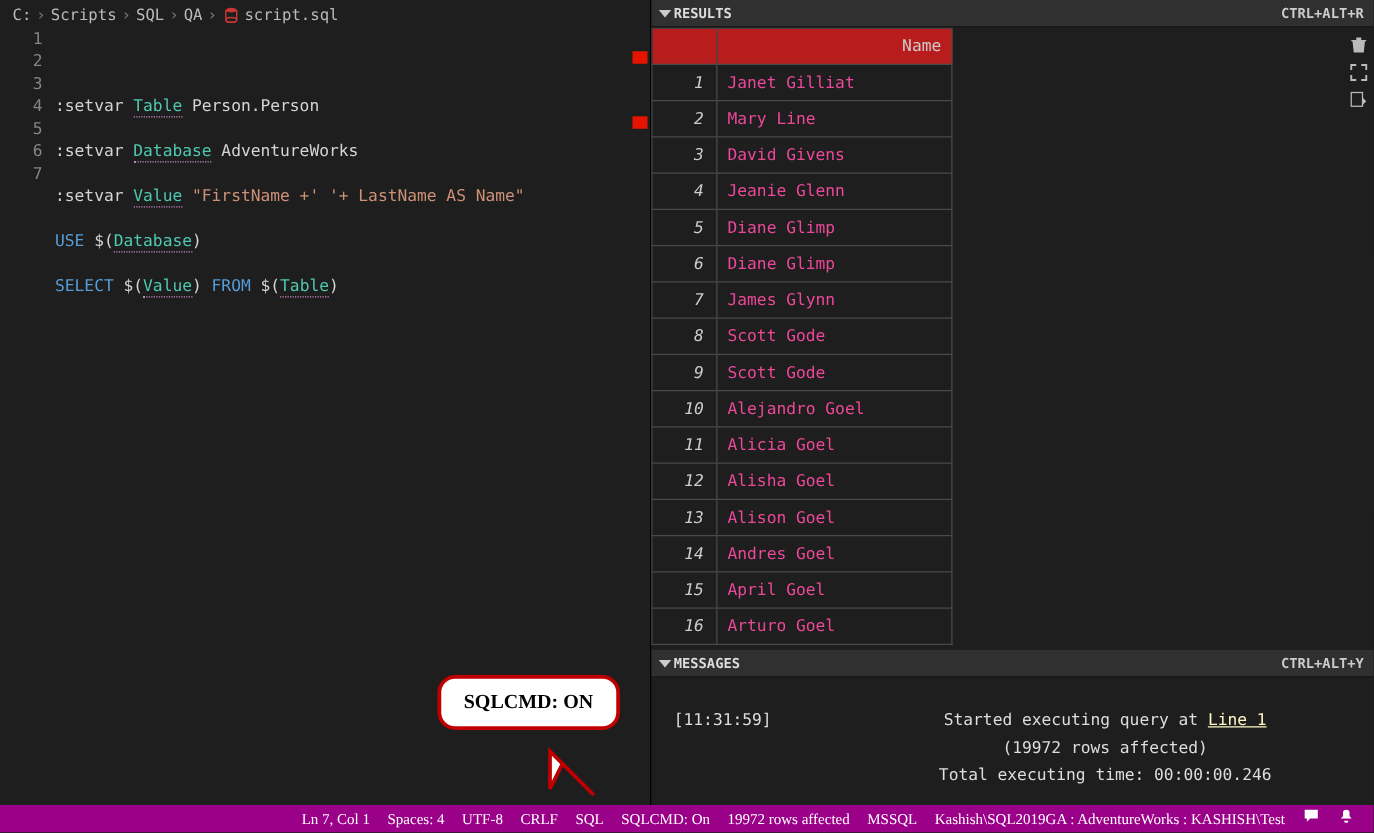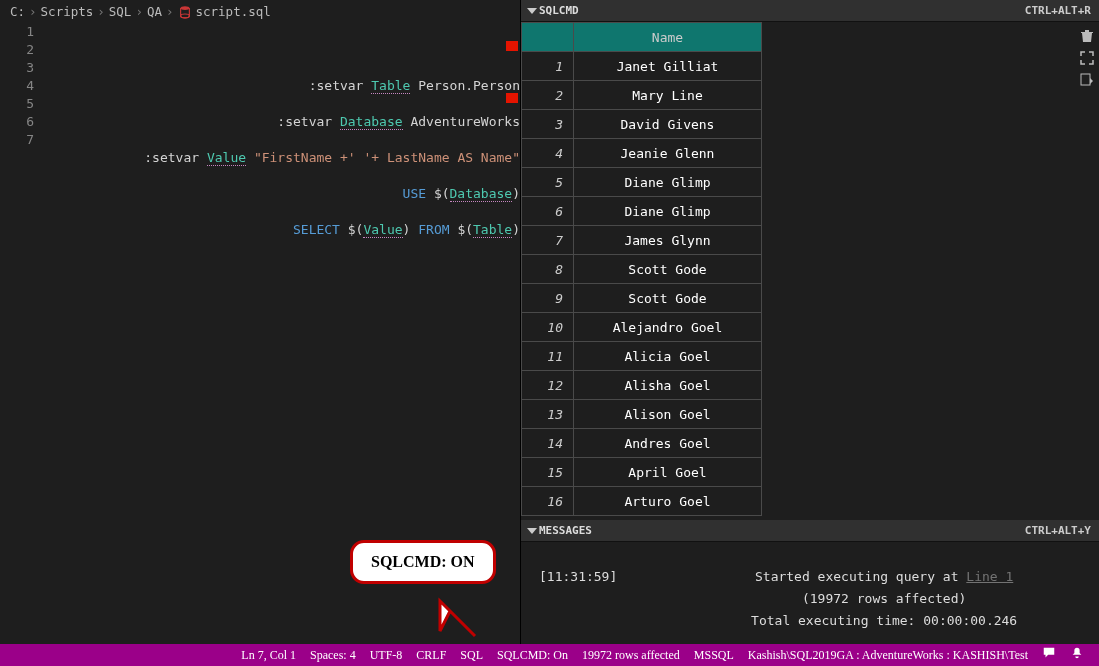--- a/index.html
+++ b/index.html
@@ -11,21 +11,21 @@
 
   
   .breadcrumb { display:flex; align-items:center; gap:4px; padding:4px 10px; font-size:12.5px; color:#bbb; }
   .crumb-sep { color:#777; }
   .file-icon { display:inline-flex; align-items:center; }
 
   
   .editor { display:flex; font-family:Consolas, monospace; font-size:13px; line-height:18px; position:relative; }
   .gutter { width:44px; text-align:right; color:#858585; padding-right:10px; user-select:none; }
   .gutter div { height:18px; }
-  .code { flex:1; white-space:pre; color:#d4d4d4; position:relative;text-align:right; }
+  .code { flex:1; white-space:pre; color:#d4d4d4; position:relative; }
   .code .line { height:18px; }
 
   
   .kw-setvar { color:#d4d4d4; }
   .var { color:#4ec9b0; }
   .value { color:#d4d4d4; }
   .kw2 { color:#569cd6; }
   .str { color:#ce9178; }
   .punc { color:#d4d4d4; }
   .under { border-bottom:1px dotted #c586c0; }
@@ -42,33 +42,33 @@
   
   .panel-hdr { display:flex; align-items:center; justify-content:space-between; background:#303030; height:22px; padding:0 8px; border-bottom:1px solid #111; }
   .panel-hdr .title { display:flex; align-items:center; gap:4px; font-weight:bold; font-size:11px; color:#ddd; }
   .tri { display:inline-block; width:0; height:0; border-top:5px solid transparent; border-bottom:5px solid transparent; border-left:6px solid #ccc; transform:rotate(90deg); }
   .shortcut { font-size:11px; color:#ccc; font-weight:bold; }
 
   .results-area { flex:1; overflow:hidden; display:flex; position:relative; }
   .grid { flex:1; overflow:hidden; }
   .grid table { border-collapse:collapse; width:auto; }
   .grid th, .grid td { border:1px solid #4a4a4a; padding:0 8px; height:29px; font-weight:normal; }
-  .grid th { background:#0f766e; text-align:center; color:#ccc; }
+  .grid th { background:#b91c1c; text-align:right; color:#ccc; }
   .grid .rownum { width:52px; text-align:right; color:#ccc; font-style:italic; padding-right:10px; }
   .grid .rownum-hdr { width:52px; }
   .grid .namecol { width:188px; }
-  .grid td { color:#ffffff;text-align:center; }
+  .grid td { color:#ec4899; }
   .tool-col { width:24px; display:flex; flex-direction:column; gap:6px; padding-top:6px; align-items:center; }
   .tool-icon { width:16px; height:16px; cursor:pointer; color:#bbb; }
 
   
   .messages { padding:12px 18px; color:#ddd; font-size:13px; line-height:22px;margin-top:12px; }
   .msg-line { display:flex; gap:40px; }
   .msg-indent { text-align:center; flex:1; margin-left:30px; }
-  .link { color:#737373; text-decoration:underline; cursor:pointer; }
+  .link { color:#fef9c3; text-decoration:underline; cursor:pointer; }
 
   
   .status { height:22px; background:#9b0089; color:#fff; display:flex; align-items:center; font-size:12px; padding:0 8px; }
   .status .spacer { flex:1; }
   .status .item { padding:0 7px; white-space:nowrap; cursor:pointer;font-family:Liberation Serif, serif; }
   .status .sicon { width:14px; height:14px; }
 </style>
 </head>
 <body>
 
@@ -125,21 +125,21 @@
         <svg width="60" height="50">
             <path d="M5 5 L40 40 L15 15 L5 35 Z"></path>
           </svg>
       </div>
     </div>
 
     <div class="right">
       <div class="panel-hdr">
         <span class="title">
             <span class="tri"></span>
-            <span>SQLCMD</span>
+            <span>RESULTS</span>
           </span>
         <span class="shortcut">CTRL+ALT+R</span>
       </div>
 
       <div class="results-area">
         <div class="grid">
           <table>
             <thead>
               <tr>
                 <th class="rownum-hdr"></th>

